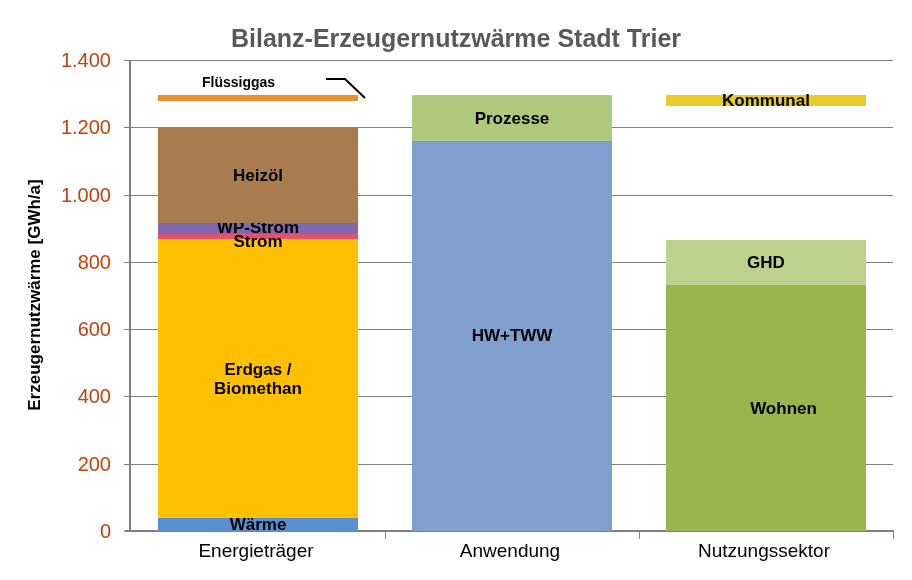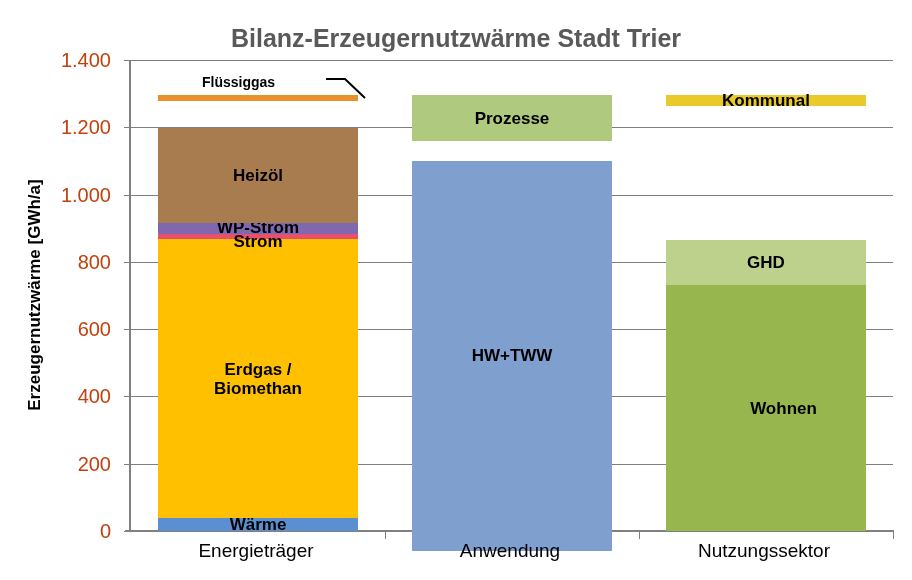--- a/index.html
+++ b/index.html
@@ -145,21 +145,21 @@
         </div>
         <div class="seg" style="background: rgb(127, 104, 174); height: 11.1021px; top: 162.831px; overflow: visible;">
           <span class="seg-label" style="position: relative; top: -1px;">WP-Strom</span>
         </div>
         <div class="seg" style="background: rgb(169, 124, 80); height: 94.5364px; top: 68.295px;">
           <span class="seg-label">Heizöl</span>
         </div>
         <div class="seg" style="background: rgb(232, 144, 46); height: 6.05571px; top: 35.325px;"></div>
       </div>
       <div class="bar" style="left: 281px; width: 200px; height: 471px;">
-        <div class="seg" style="background: rgb(127, 159, 207); height: 390.257px; top: 80.7429px; margin-top: 20px;">
+        <div class="seg" style="background: rgb(127, 159, 207); height: 390.257px; top: 80.7429px;">
           <span class="seg-label">HW+TWW</span>
         </div>
         <div class="seg" style="background: rgb(175, 201, 126); height: 45.4179px; top: 35.325px;">
           <span class="seg-label">Prozesse</span>
         </div>
       </div>
       <div class="xsep" style="left: 254px;"></div>
       <div class="bar" style="left: 535px; width: 200px; height: 471px;">
         <div class="seg" style="background: rgb(151, 183, 78); height: 245.929px; top: 225.071px; padding-left: 35px;">
           <span class="seg-label">Wohnen</span>

